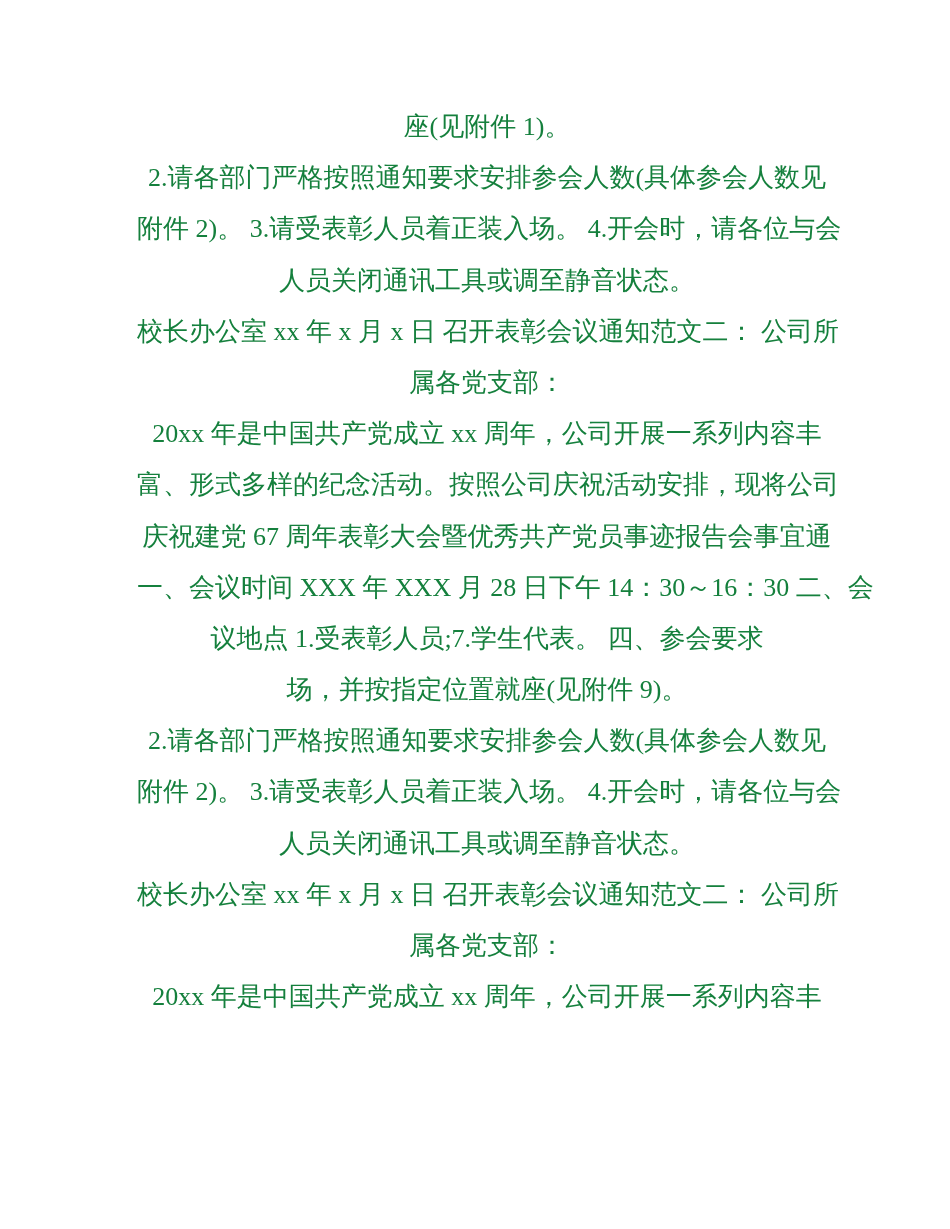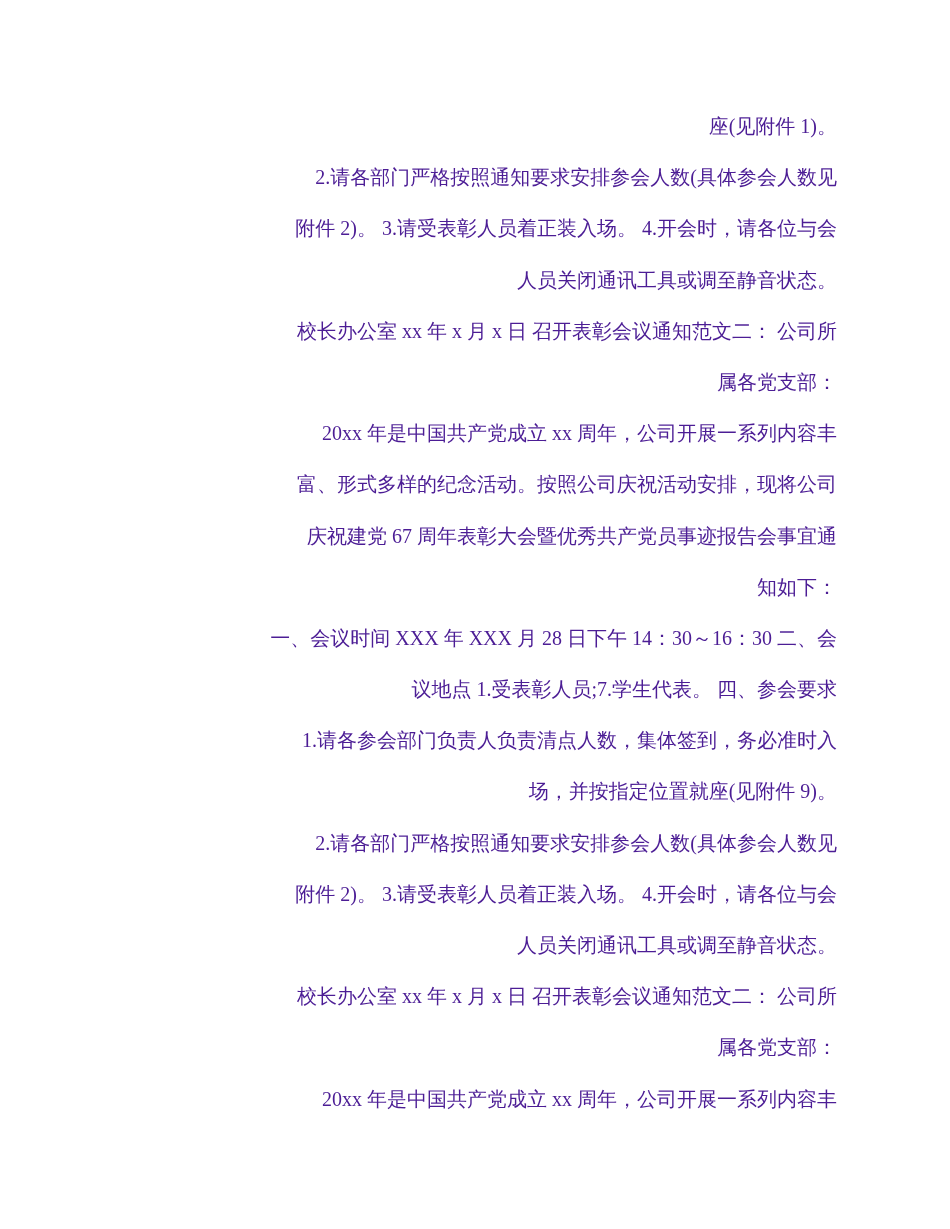--- a/index.html
+++ b/index.html
@@ -20,48 +20,46 @@
     width: 950px;
     height: 1229px;
     background: #ffffff;
   }
   .doc-text {
     position: absolute;
     left: 137px;
     top: 101px;
     width: 700px;
     font-family: "Liberation Serif", "DejaVu Serif", serif;
-    font-size: 20px;
+    font-size: 26px;
     line-height: 51.2px;
-    color: #4c1d95;
-    text-align: right;
+    color: #15803d;
+    text-align: center;
   }
   .line {
     white-space: pre;
     height: 51.2px;
   }
 </style>
 </head>
 <body>
 
 <div class="page">
   <div class="doc-text">
     <div class="line">座(见附件 1)。</div>
     <div class="line">2.请各部门严格按照通知要求安排参会人数(具体参会人数见</div>
     <div class="line">附件 2)。 3.请受表彰人员着正装入场。 4.开会时，请各位与会</div>
     <div class="line">人员关闭通讯工具或调至静音状态。</div>
     <div class="line">校长办公室 xx 年 x 月 x 日 召开表彰会议通知范文二： 公司所</div>
     <div class="line">属各党支部：</div>
     <div class="line">20xx 年是中国共产党成立 xx 周年，公司开展一系列内容丰</div>
     <div class="line">富、形式多样的纪念活动。按照公司庆祝活动安排，现将公司</div>
     <div class="line">庆祝建党 67 周年表彰大会暨优秀共产党员事迹报告会事宜通</div>
-    <div class="line">知如下：</div>
     <div class="line">一、会议时间 XXX 年 XXX 月 28 日下午 14：30～16：30 二、会</div>
     <div class="line">议地点 1.受表彰人员;7.学生代表。 四、参会要求</div>
-    <div class="line">1.请各参会部门负责人负责清点人数，集体签到，务必准时入</div>
     <div class="line">场，并按指定位置就座(见附件 9)。</div>
     <div class="line">2.请各部门严格按照通知要求安排参会人数(具体参会人数见</div>
     <div class="line">附件 2)。 3.请受表彰人员着正装入场。 4.开会时，请各位与会</div>
     <div class="line">人员关闭通讯工具或调至静音状态。</div>
     <div class="line">校长办公室 xx 年 x 月 x 日 召开表彰会议通知范文二： 公司所</div>
     <div class="line">属各党支部：</div>
     <div class="line">20xx 年是中国共产党成立 xx 周年，公司开展一系列内容丰</div>
   </div>
 </div>
 

